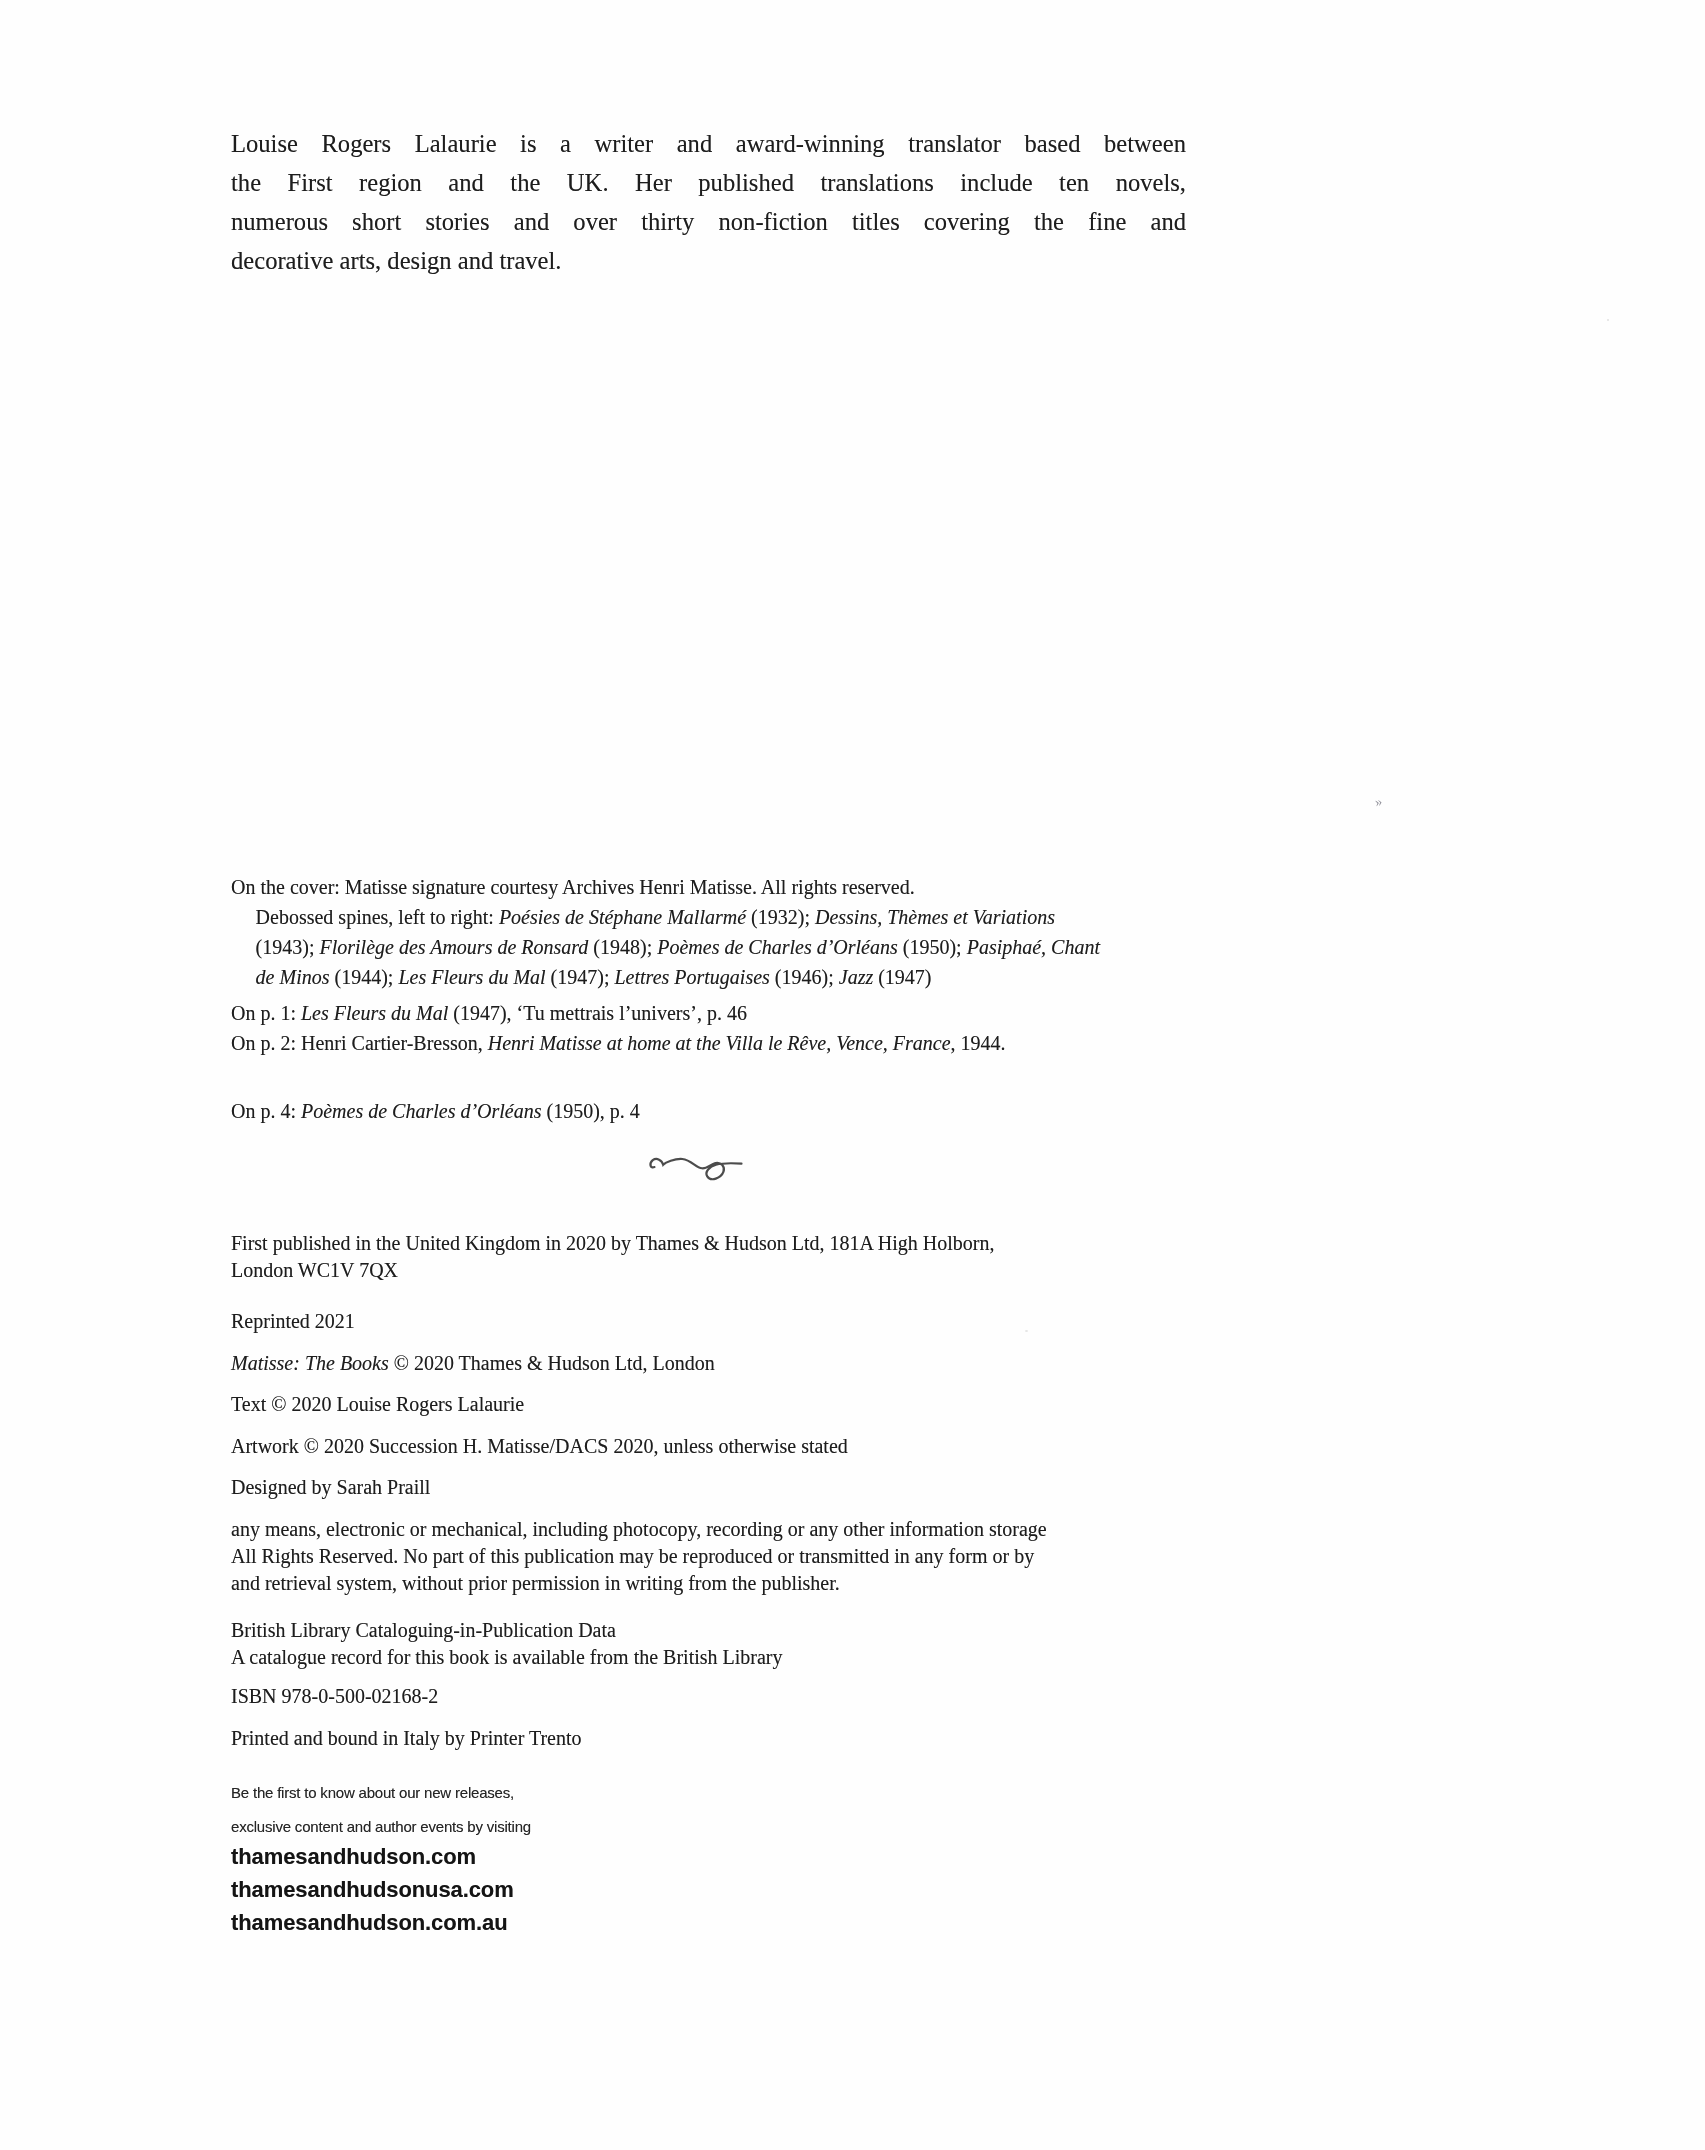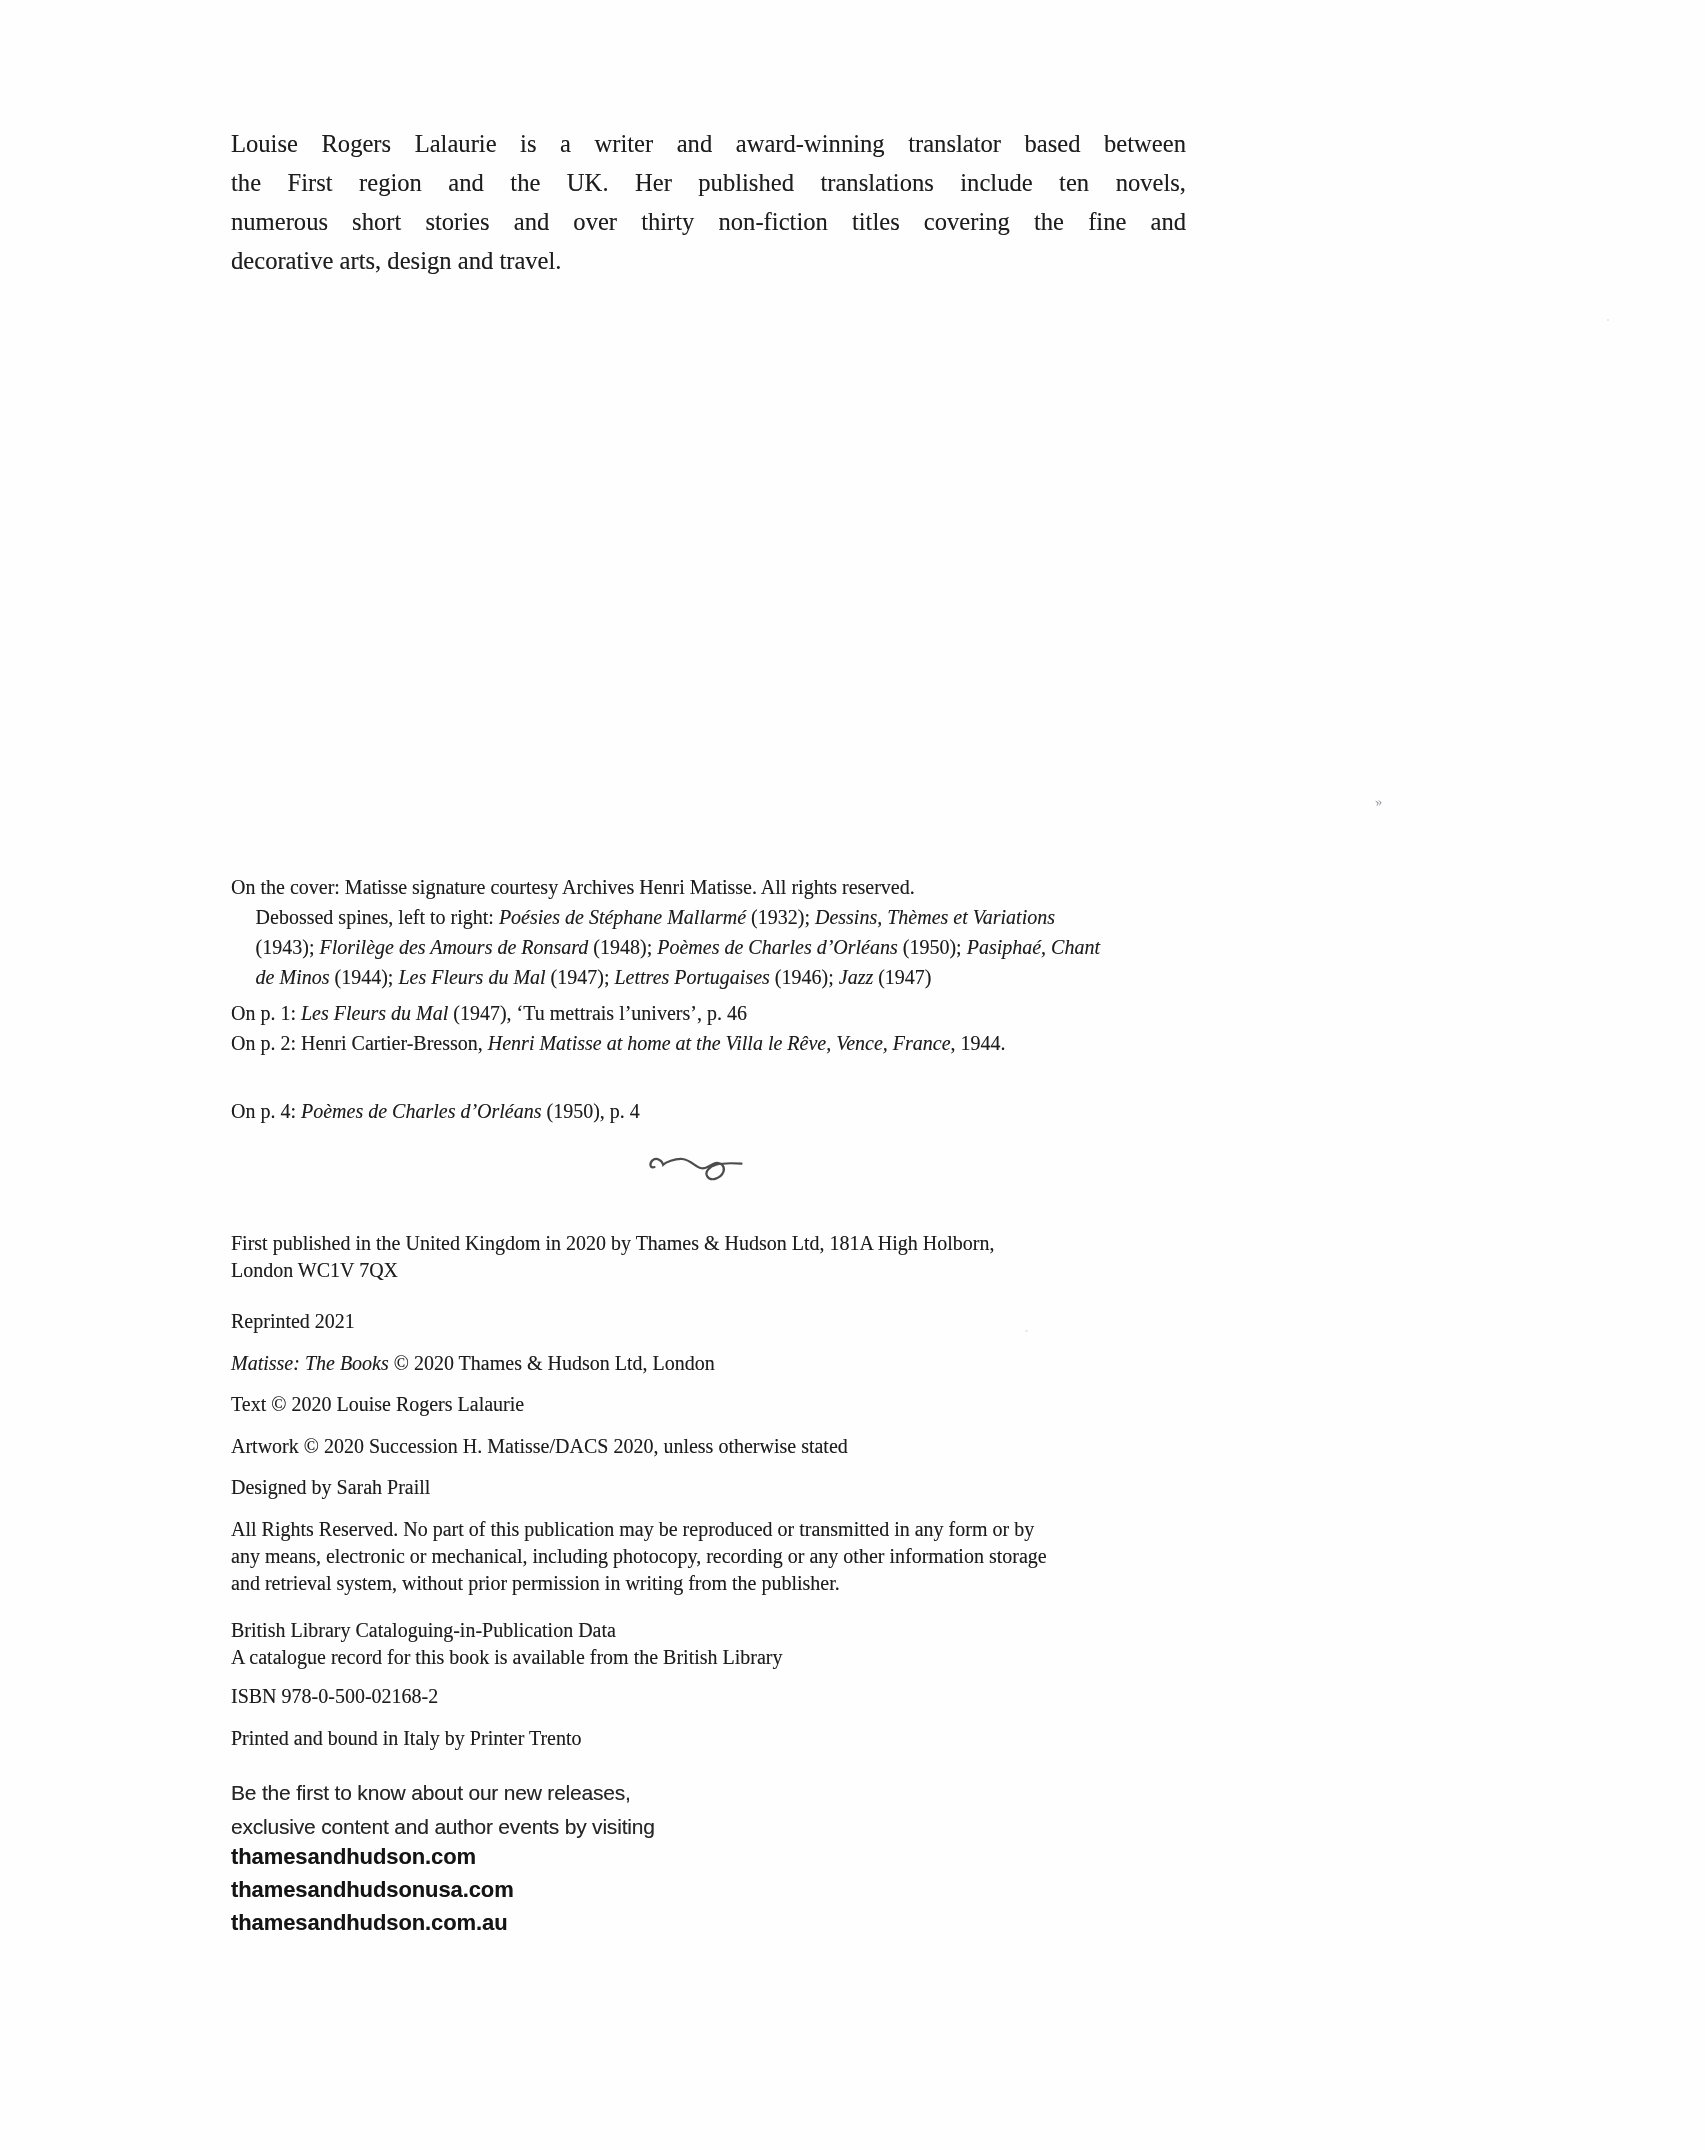--- a/index.html
+++ b/index.html
@@ -41,21 +41,21 @@
   .p-designed { top: 1474px; }
   .p-rights { top: 1516px; }
   .p-cataloguing { top: 1617px; }
   .p-isbn { top: 1683px; }
   .p-printed { top: 1725px; }
 
   
   .promo {
     top: 1776px;
     font-family: "Liberation Sans", sans-serif;
-    font-size: 21px; line-height: 34px;
+    font-size: 15px; line-height: 34px;
     letter-spacing: -0.2px; color: #262626;
   }
   .websites {
     top: 1840px;
     font-family: "Liberation Sans", sans-serif;
     font-weight: 700; font-size: 22px; line-height: 33px;
     letter-spacing: -0.1px; color: #141414;
   }
 
   
@@ -134,22 +134,22 @@
 
   <div class="block imprint p-artwork-c ink">
     <div class="line">Artwork © 2020 Succession H. Matisse/DACS 2020, unless otherwise stated</div>
   </div>
 
   <div class="block imprint p-designed ink">
     <div class="line">Designed by Sarah Praill</div>
   </div>
 
   <div class="block imprint p-rights ink">
+    <div class="line">any means, electronic or mechanical, including photocopy, recording or any other information storage</div>
     <div class="line">All Rights Reserved. No part of this publication may be reproduced or transmitted in any form or by</div>
-    <div class="line">any means, electronic or mechanical, including photocopy, recording or any other information storage</div>
     <div class="line">and retrieval system, without prior permission in writing from the publisher.</div>
   </div>
 
   <div class="block imprint p-cataloguing ink">
     <div class="line">British Library Cataloguing-in-Publication Data</div>
     <div class="line">A catalogue record for this book is available from the British Library</div>
   </div>
 
   <div class="block imprint p-isbn ink">
     <div class="line">ISBN 978-0-500-02168-2</div>

